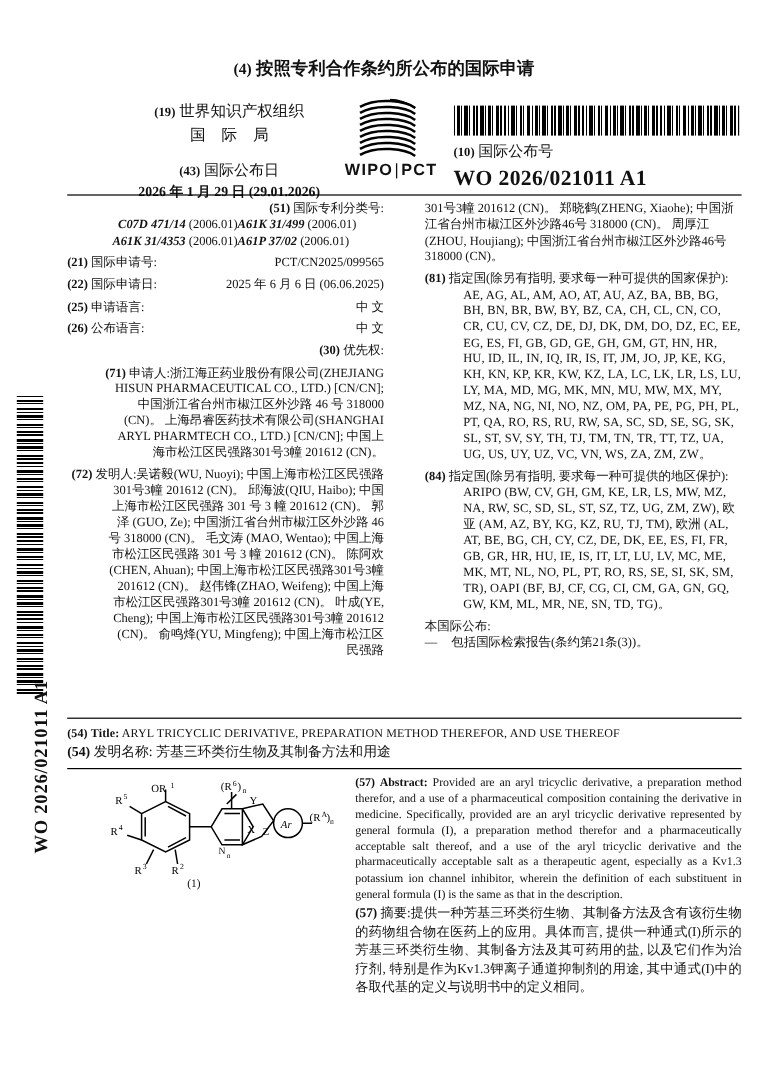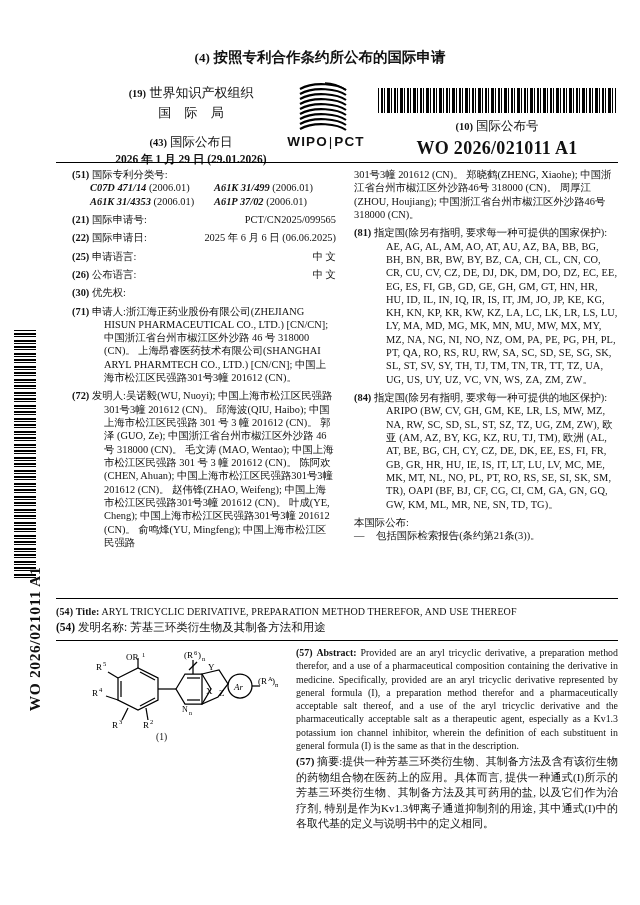--- a/index.html
+++ b/index.html
@@ -136,21 +136,21 @@
       #000 3px, #000 5px, #fff 5px, #fff 6px,
       #000 6px, #000 7px, #fff 7px, #fff 9px,
       #000 9px, #000 12px, #fff 12px, #fff 13px
     );
   }
   .hdr-right {
     position: absolute;
     left: 378px;
     top: 118px;
     width: 238px;
-    text-align: center;
+    text-align: left;
   }
   .hdr-10 { font-size: 12.5px; white-space: nowrap; }
   .hdr-10 .code { font-size: 10.5px; font-weight: bold; }
   .pubnum {
     font-size: 18px;
     font-weight: bold;
     margin-top: 3px;
     letter-spacing: 0.3px;
     white-space: nowrap;
   }
@@ -175,21 +175,21 @@
     width: 562px;
     height: 425px;
   }
   .col {
     position: absolute;
     top: 0;
     width: 264px;
     font-size: 10.4px;
     line-height: 1.28;
   }
-  .col-l { left: 16px; }
+  .col-l { left: 0px; text-align: right; }
   .col-r { left: 298px; }
 
   .fld { margin-bottom: 5px; position: relative; }
   .code {
     font-weight: bold;
   }
   .hang2 {
     padding-left: 32px;
     text-indent: -32px;
   }

